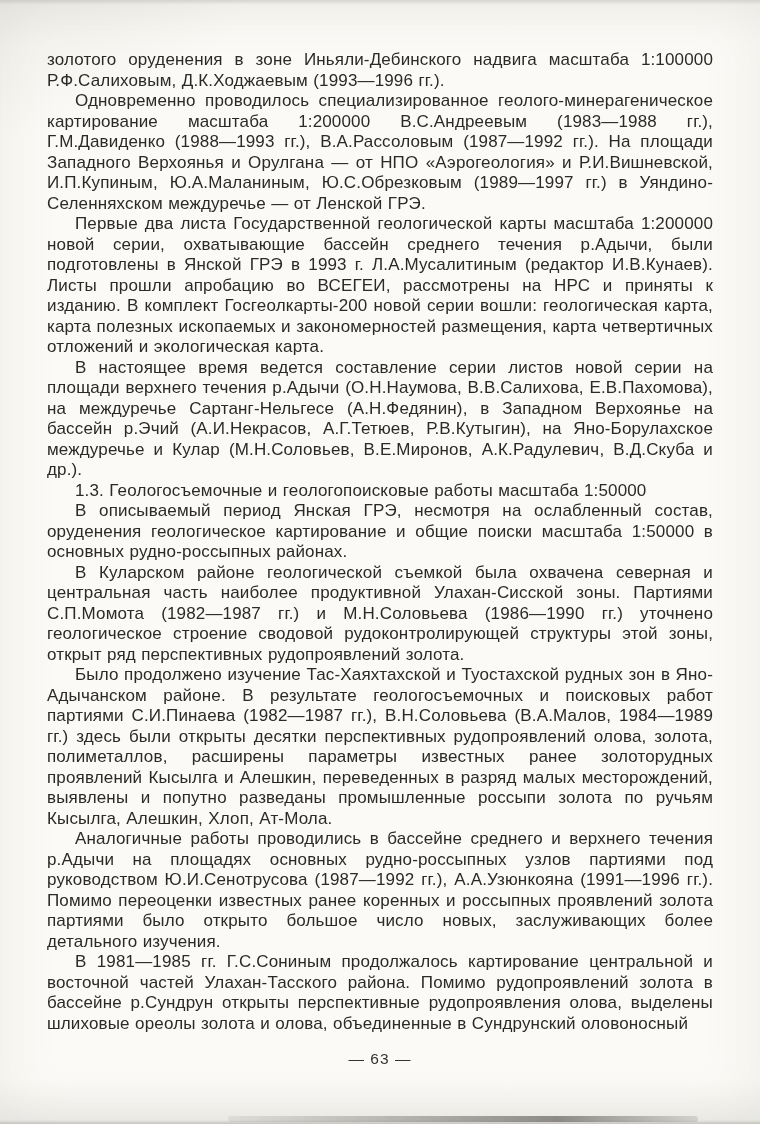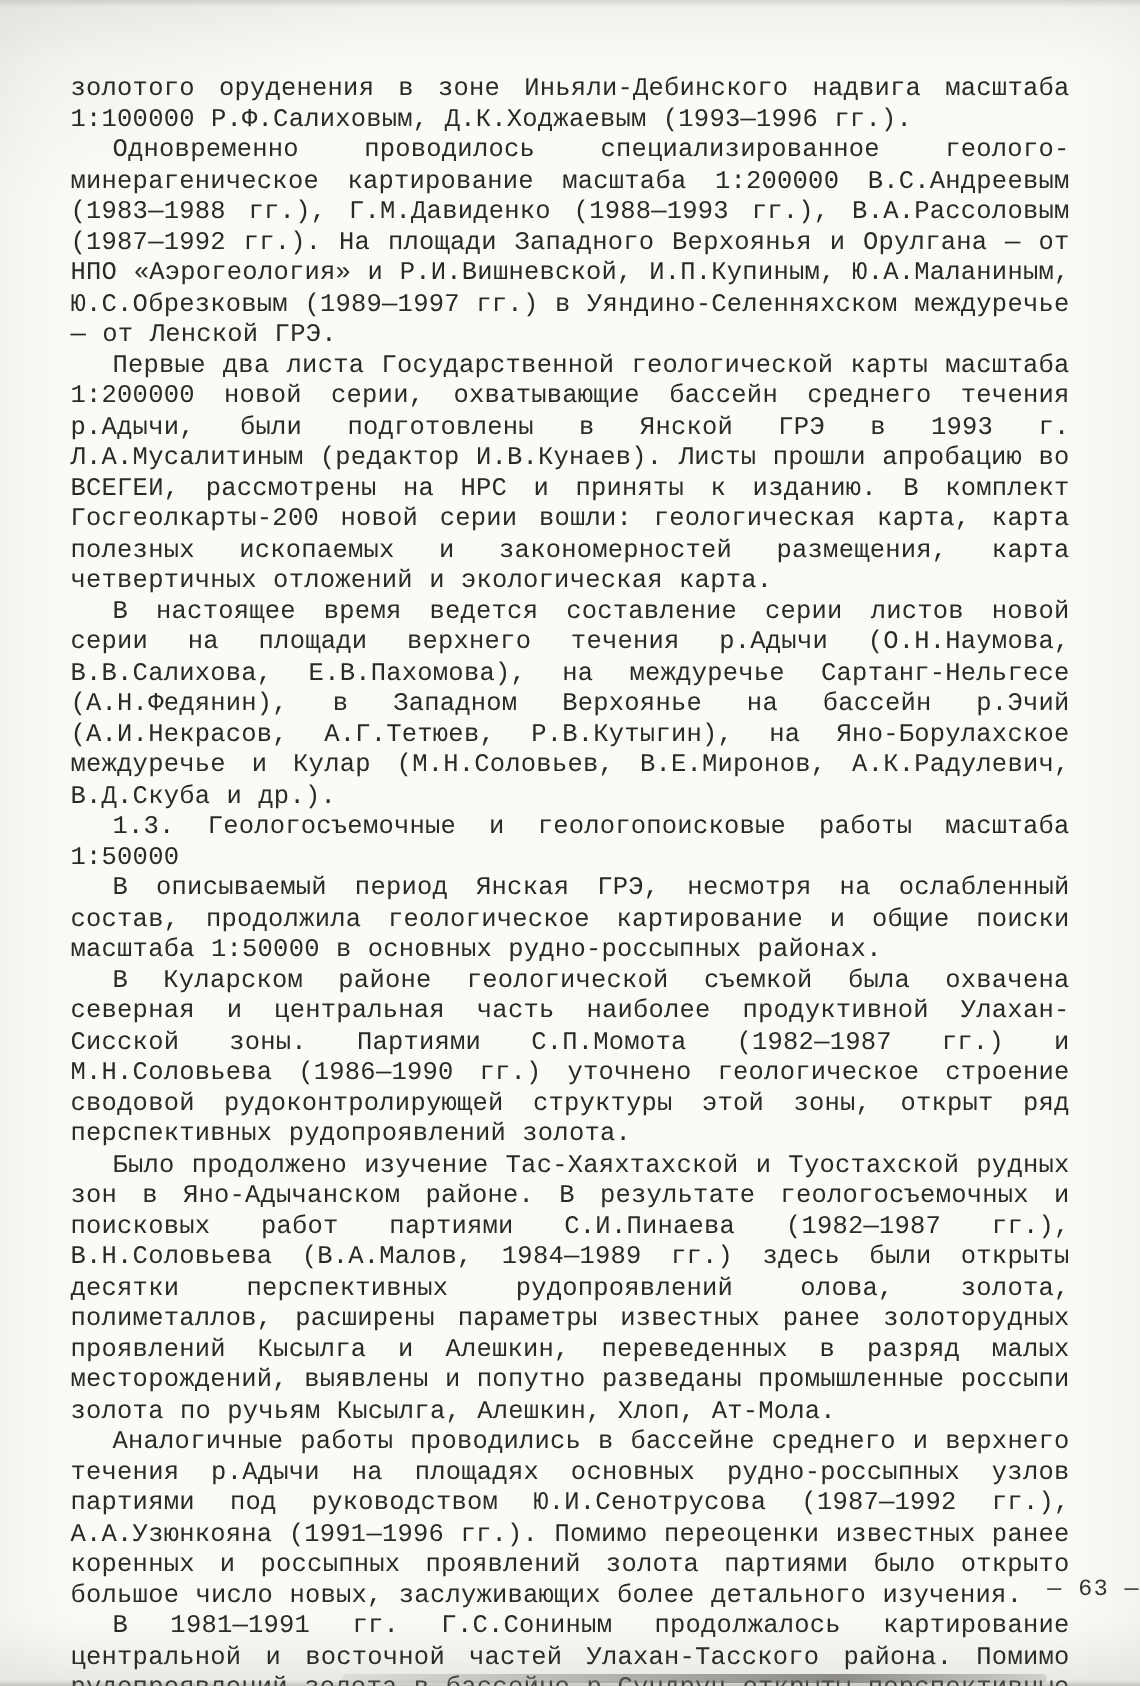--- a/index.html
+++ b/index.html
@@ -11,21 +11,21 @@
     background: #f2f1ed;
   }
   .page {
     position: relative;
     width: 760px;
     height: 1124px;
     background:
       radial-gradient(ellipse 420px 260px at -40px -40px, rgba(110,110,100,0.10), rgba(0,0,0,0) 70%),
       linear-gradient(180deg, #f6f5f1 0%, #fbfaf6 4%, #fbfaf6 96%, #efeeea 100%);
     box-shadow: inset 0 0 60px rgba(120,118,110,0.10);
-    font-family: Liberation Mono, monospace;
+    font-family: Liberation Sans, sans-serif;
     color: #2b2a26;
   }
   .text-block {
     position: absolute;
     left: 47px;
     top: 50px;
     width: 666px;
   }
   .para {
     margin: 0;
@@ -36,21 +36,21 @@
     letter-spacing: 0.15px;
     word-spacing: 0.5px;
     hyphens: auto;
   }
   .para.no-indent { text-indent: 0; }
   .page-number {
     position: absolute;
     top: 1050px;
     left: 0;
     width: 100%;
-    text-align: right;
+    text-align: center;
     font-size: 15.5px;
     letter-spacing: 1px;
     color: #34332f;
   }
   .scan-edge-top {
     position: absolute;
     top: 0; left: 0;
     width: 100%; height: 5px;
     background: linear-gradient(180deg, rgba(140,138,130,0.25), rgba(0,0,0,0));
   }
@@ -80,24 +80,24 @@
 
 <div class="page">
   <div class="scan-edge-top"></div>
 
   <main class="text-block">
     <p class="para no-indent">золотого оруденения в зоне Иньяли-Дебинского надвига масштаба 1:100000 Р.Ф.Салиховым, Д.К.Ходжаевым (1993—1996 гг.).</p>
     <p class="para">Одновременно проводилось специализированное геолого-минерагеническое картирование масштаба 1:200000 В.С.Андреевым (1983—1988 гг.), Г.М.Давиденко (1988—1993 гг.), В.А.Рассоловым (1987—1992 гг.). На площади Западного Верхоянья и Орулгана — от НПО «Аэрогеология» и Р.И.Вишневской, И.П.Купиным, Ю.А.Маланиным, Ю.С.Обрезковым (1989—1997 гг.) в Уяндино-Селенняхском междуречье — от Ленской ГРЭ.</p>
     <p class="para">Первые два листа Государственной геологической карты масштаба 1:200000 новой серии, охватывающие бассейн среднего течения р.Адычи, были подготовлены в Янской ГРЭ в 1993 г. Л.А.Мусалитиным (редактор И.В.Кунаев). Листы прошли апробацию во ВСЕГЕИ, рассмотрены на НРС и приняты к изданию. В комплект Госгеолкарты-200 новой серии вошли: геологическая карта, карта полезных ископаемых и закономерностей размещения, карта четвертичных отложений и экологическая карта.</p>
     <p class="para">В настоящее время ведется составление серии листов новой серии на площади верхнего течения р.Адычи (О.Н.Наумова, В.В.Салихова, Е.В.Пахомова), на междуречье Сартанг-Нельгесе (А.Н.Федянин), в Западном Верхоянье на бассейн р.Эчий (А.И.Некрасов, А.Г.Тетюев, Р.В.Кутыгин), на Яно-Борулахское междуречье и Кулар (М.Н.Соловьев, В.Е.Миронов, А.К.Радулевич, В.Д.Скуба и др.).</p>
     <p class="para">1.3. Геологосъемочные и геологопоисковые работы масштаба 1:50000</p>
-    <p class="para">В описываемый период Янская ГРЭ, несмотря на ослабленный состав, продолжила геологическое картирование и общие поиски масштаба 1:50000 в основных рудно-россыпных районах.</p>
+    <p class="para">В описываемый период Янская ГРЭ, несмотря на ослабленный состав, оруденения геологическое картирование и общие поиски масштаба 1:50000 в основных рудно-россыпных районах.</p>
     <p class="para">В Куларском районе геологической съемкой была охвачена северная и центральная часть наиболее продуктивной Улахан-Сисской зоны. Партиями С.П.Момота (1982—1987 гг.) и М.Н.Соловьева (1986—1990 гг.) уточнено геологическое строение сводовой рудоконтролирующей структуры этой зоны, открыт ряд перспективных рудопроявлений золота.</p>
     <p class="para">Было продолжено изучение Тас-Хаяхтахской и Туостахской рудных зон в Яно-Адычанском районе. В результате геологосъемочных и поисковых работ партиями С.И.Пинаева (1982—1987 гг.), В.Н.Соловьева (В.А.Малов, 1984—1989 гг.) здесь были открыты десятки перспективных рудопроявлений олова, золота, полиметаллов, расширены параметры известных ранее золоторудных проявлений Кысылга и Алешкин, переведенных в разряд малых месторождений, выявлены и попутно разведаны промышленные россыпи золота по ручьям Кысылга, Алешкин, Хлоп, Ат-Мола.</p>
     <p class="para">Аналогичные работы проводились в бассейне среднего и верхнего течения р.Адычи на площадях основных рудно-россыпных узлов партиями под руководством Ю.И.Сенотрусова (1987—1992 гг.), А.А.Узюнкояна (1991—1996 гг.). Помимо переоценки известных ранее коренных и россыпных проявлений золота партиями было открыто большое число новых, заслуживающих более детального изучения.</p>
-    <p class="para">В 1981—1991 гг. Г.С.Сониным продолжалось картирование центральной и восточной частей Улахан-Тасского района. Помимо рудопроявлений золота в бассейне р.Сундрун открыты перспективные рудопроявления олова, выделены шлиховые ореолы золота и олова, объединенные в Сундрунский оловоносный</p>
+    <p class="para">В 1981—1985 гг. Г.С.Сониным продолжалось картирование центральной и восточной частей Улахан-Тасского района. Помимо рудопроявлений золота в бассейне р.Сундрун открыты перспективные рудопроявления олова, выделены шлиховые ореолы золота и олова, объединенные в Сундрунский оловоносный</p>
   </main>
 
   <footer class="page-number">— 63 —</footer>
 
   <div class="scan-artifact-bottom"></div>
   <div class="scan-edge-bottom"></div>
 </div>
 
 </body></html>

